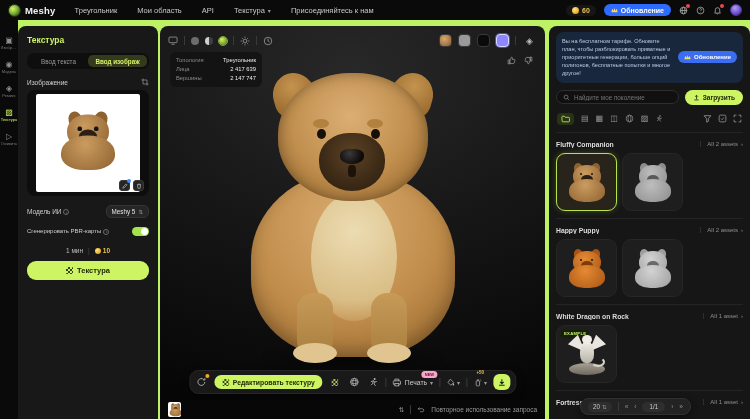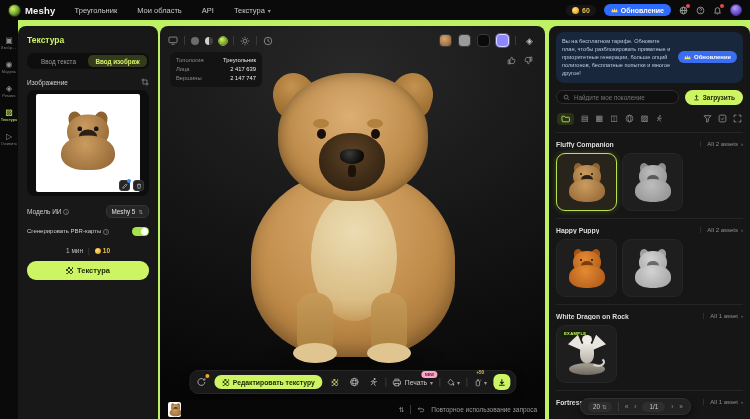--- a/index.html
+++ b/index.html
@@ -264,20 +264,23 @@
     <div class="nav-item">
         <span>Мои область</span>
       </div>
     <div class="nav-item">
         <span>API</span>
       </div>
     <div class="nav-item">
       <span>Текстура</span>
       <span class="caret">▾</span>
     </div>
+    <div class="nav-item">
+        <span>Присоединяйтесь к нам</span>
+      </div>
 
     <div id="topbar-right">
       <div class="credits">
         <span class="coin"></span>
         <span>60</span>
       </div>
       <div class="upgrade-btn">
         <svg width="7" height="6" viewBox="0 0 16 12">
             <path d="M1 11 L2.5 3 L6 7.5 L8 1.5 L10 7.5 L13.5 3 L15 11 Z" fill="#ffd75e"></path>
           </svg>

